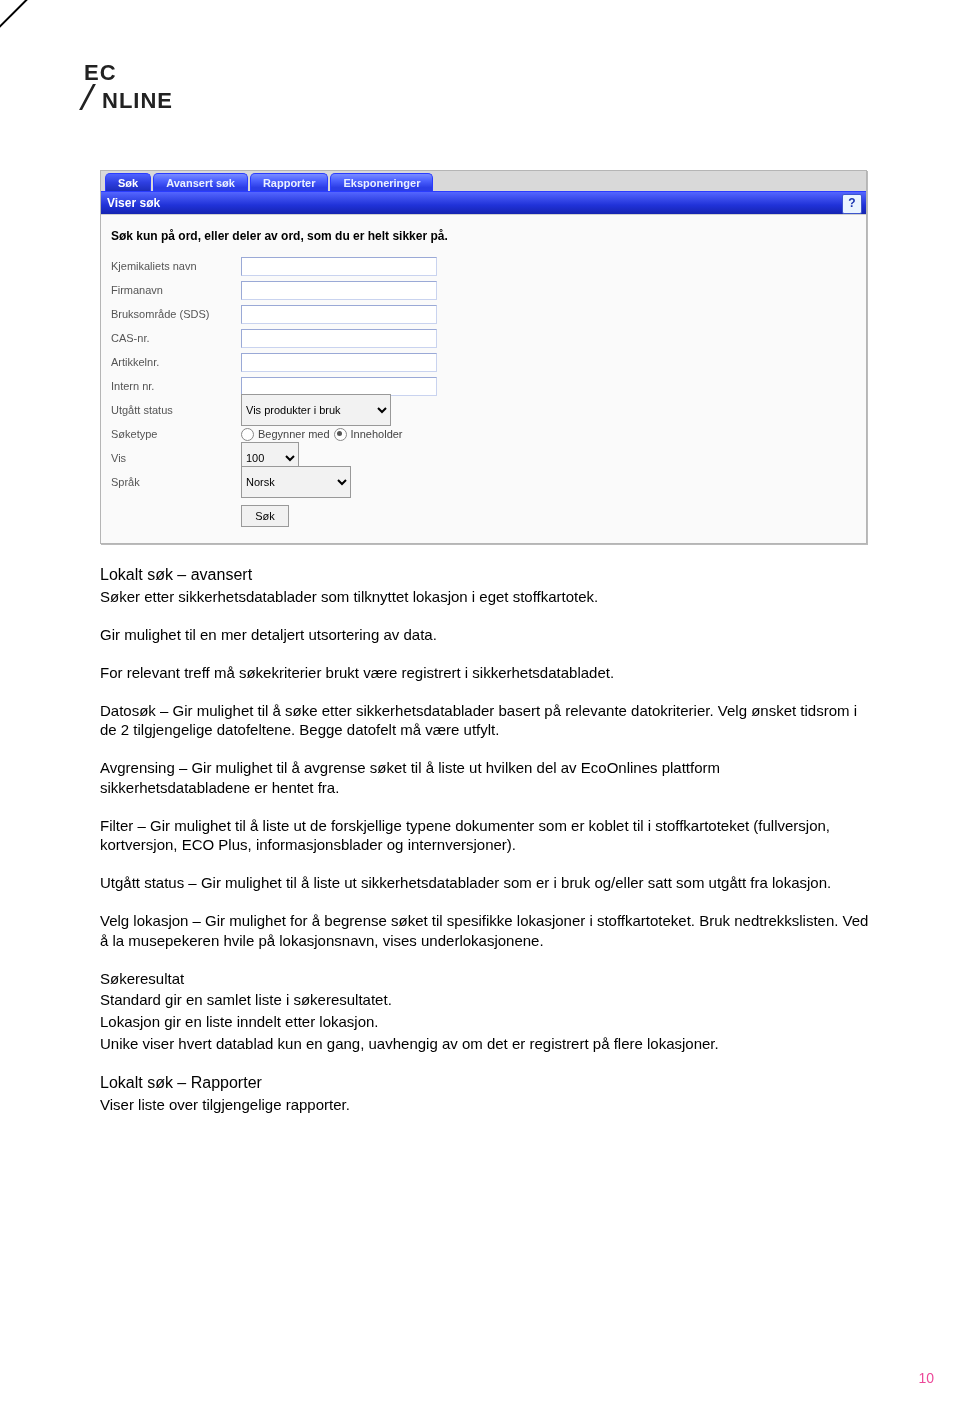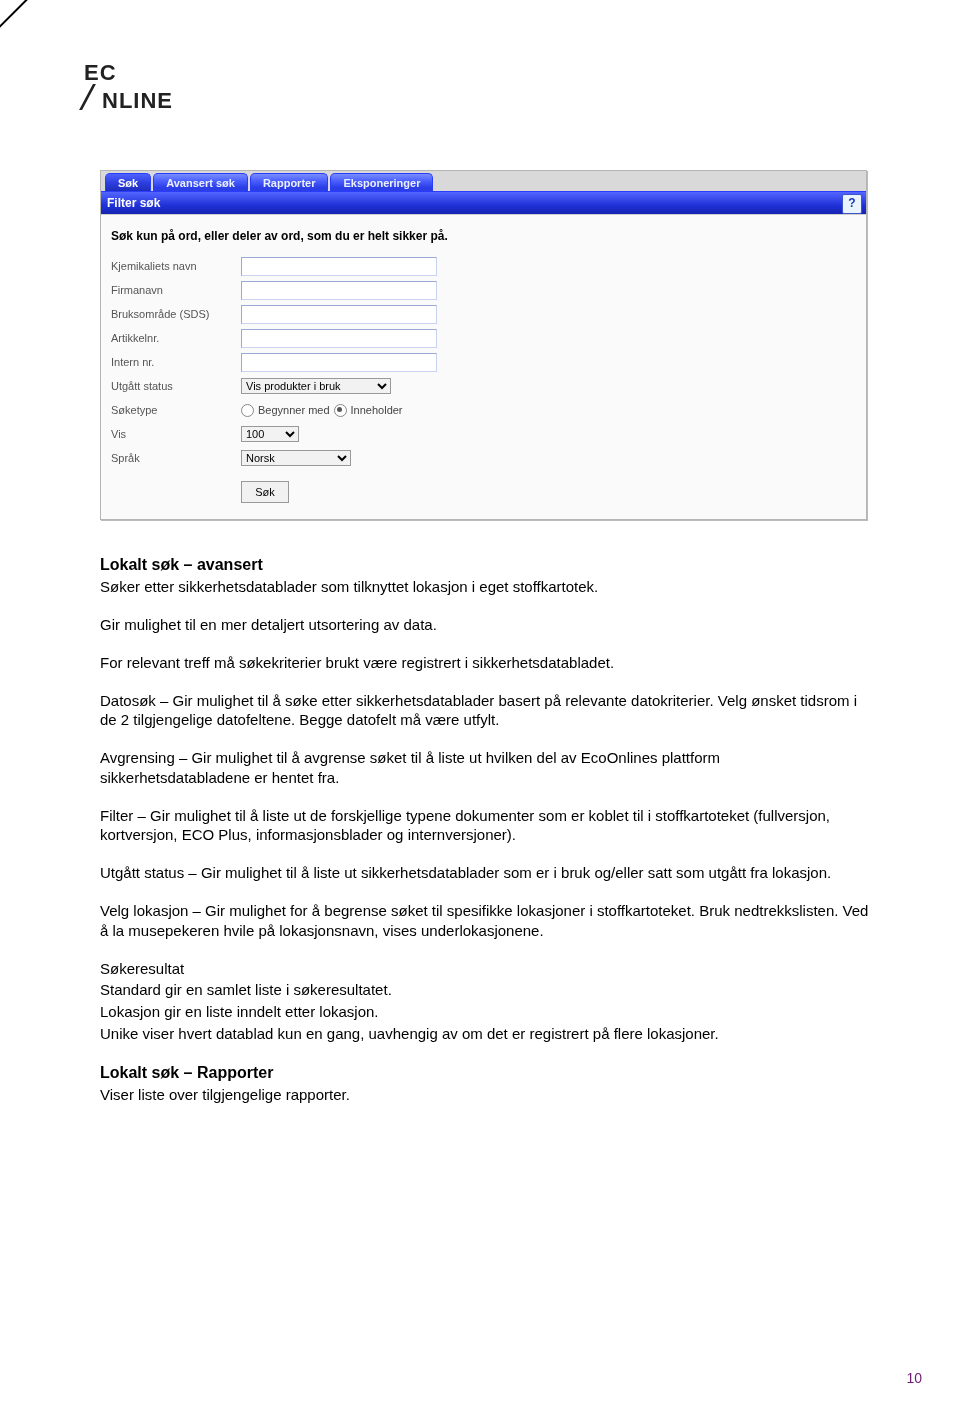--- a/index.html
+++ b/index.html
@@ -15,31 +15,31 @@
   .tab{border:1px solid #2a3cff;border-bottom:none;border-radius:5px 5px 0 0;padding:3px 12px 2px 12px;font-size:11px;font-weight:700;color:#eaf0ff;cursor:pointer;
        background:linear-gradient(#7a8dff,#4b60ff 40%,#2b3de6 80%);}
   .tab.active{color:#fff;background:linear-gradient(#4f63ff,#2e3fe0 50%,#1d2dbb);}
   .subbar{background:linear-gradient(#5466ff,#2032d8 60%,#1524b1);color:#fff;font-weight:700;font-size:12px;padding:4px 6px;position:relative;border-top:1px solid #2a3cff;}
   .helpbtn{position:absolute;right:4px;top:2px;width:18px;height:18px;background:#eaf4ff;border:1px solid #3c55cc;border-radius:2px;color:#1a34b0;font-weight:700;font-size:12px;text-align:center;line-height:16px;cursor:pointer;}
   .formarea{background:#fafafa;padding:10px 2px 16px 10px;border-top:1px solid #cfcfcf;}
   .hint{font-weight:700;font-size:12px;margin:4px 0 12px 0;color:#000;}
   .frow{display:flex;align-items:center;height:22px;margin-bottom:2px;}
   .flabel{width:130px;font-size:11px;color:#555;}
   .tinput{width:190px;height:17px;border:1px solid #9aa9d6;border-right-color:#c9d3ef;border-bottom-color:#c9d3ef;background:#fff;font-size:11px;padding:0 2px;}
-  .tselect{height:16px;border:1px solid #999;background:#f2f2f2;font-size:11px;}
+  .tselect{height:32px;border:1px solid #999;background:#f2f2f2;font-size:11px;}
   .frow.radiorow .opts{display:flex;align-items:flex-start;gap:4px;font-size:11px;color:#444;}
   .fakeradio{width:11px;height:11px;border:1px solid #888;border-radius:50%;display:inline-block;position:relative;background:#fff;}
   .fakeradio.checked::after{content:"";position:absolute;left:2px;top:2px;width:5px;height:5px;border-radius:50%;background:#555;}
   .sbtn{margin-top:10px;margin-left:130px;width:48px;height:22px;border:1px solid #999;background:#f1f1f1;font-size:11px;cursor:pointer;}
   .body-text{position:absolute;left:100px;top:554px;width:770px;font-family:Arial,Helvetica,sans-serif;font-size:15px;line-height:1.32;color:#000;}
-  .body-text h3{font-size:16px;font-weight:700;margin:0 0 2px 0;}
+  .body-text h3{font-size:16px;font-weight:400;margin:10px 0 2px 0;}
   .body-text p{margin:0 0 18px 0;}
   .body-text .tight{margin-bottom:2px;}
   .body-text strong{font-weight:400;}
-  .pagenum{position:absolute;right:38px;bottom:20px;font-size:14px;color:#701a75;}
+  .pagenum{position:absolute;right:26px;bottom:20px;font-size:14px;color:#ec4899;}
 </style>
 </head>
 <body>
 
 <div class="page">
 
   <div class="corner-line"></div>
 
   <div class="logo">
     <span>EC</span><br>
@@ -47,36 +47,40 @@
   </div>
 
   <div class="screenshot">
     <div class="tabs">
       <div class="tab active">Søk</div>
       <div class="tab">Avansert søk</div>
       <div class="tab">Rapporter</div>
       <div class="tab">Eksponeringer</div>
     </div>
     <div class="subbar">
-      <span>Filter søk</span>
+      <span>Viser søk</span>
       <div class="helpbtn">?</div>
     </div>
     <div class="formarea">
       <div class="hint">Søk kun på ord, eller deler av ord, som du er helt sikker på.</div>
 
       <div class="frow">
           <div class="flabel">Kjemikaliets navn</div>
         <input class="tinput" style="">
         </div>
       <div class="frow">
           <div class="flabel">Firmanavn</div>
         <input class="tinput" style="">
         </div>
       <div class="frow">
           <div class="flabel">Bruksområde (SDS)</div>
+        <input class="tinput" style="">
+        </div>
+      <div class="frow">
+          <div class="flabel">CAS-nr.</div>
         <input class="tinput" style="">
         </div>
       <div class="frow">
           <div class="flabel">Artikkelnr.</div>
         <input class="tinput" style="">
         </div>
       <div class="frow">
           <div class="flabel">Intern nr.</div>
         <input class="tinput" style="">
         </div>

